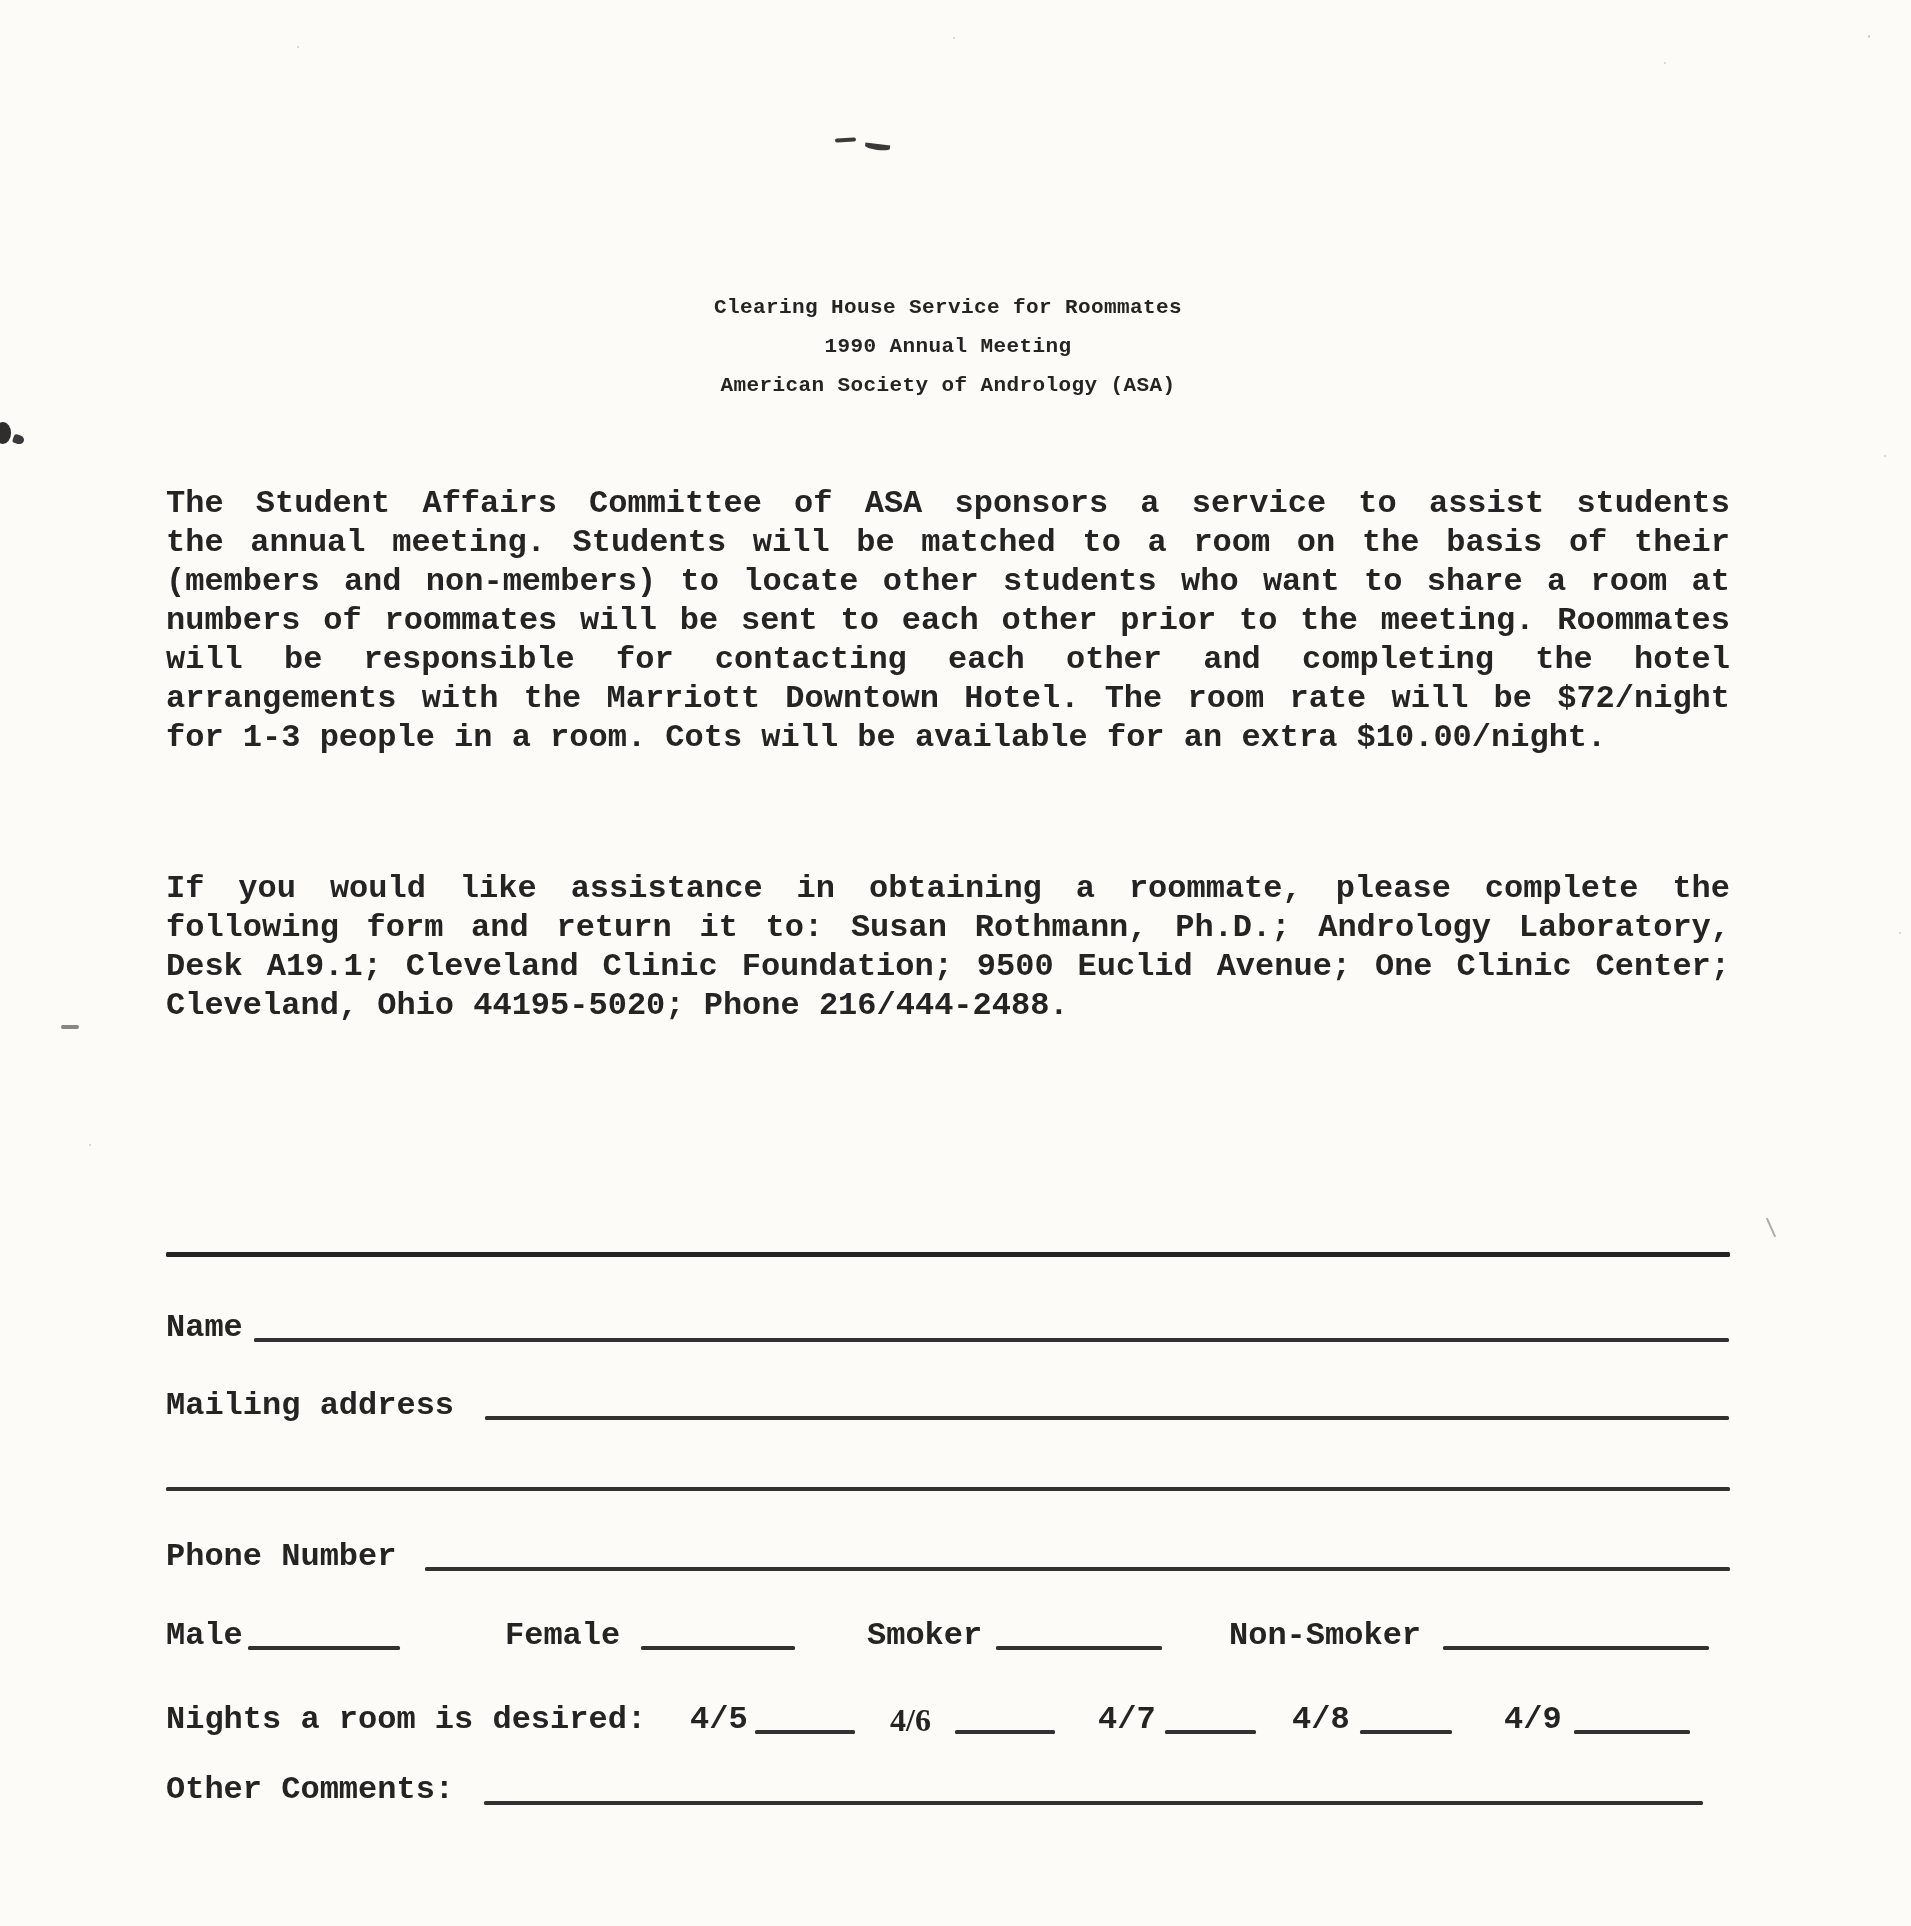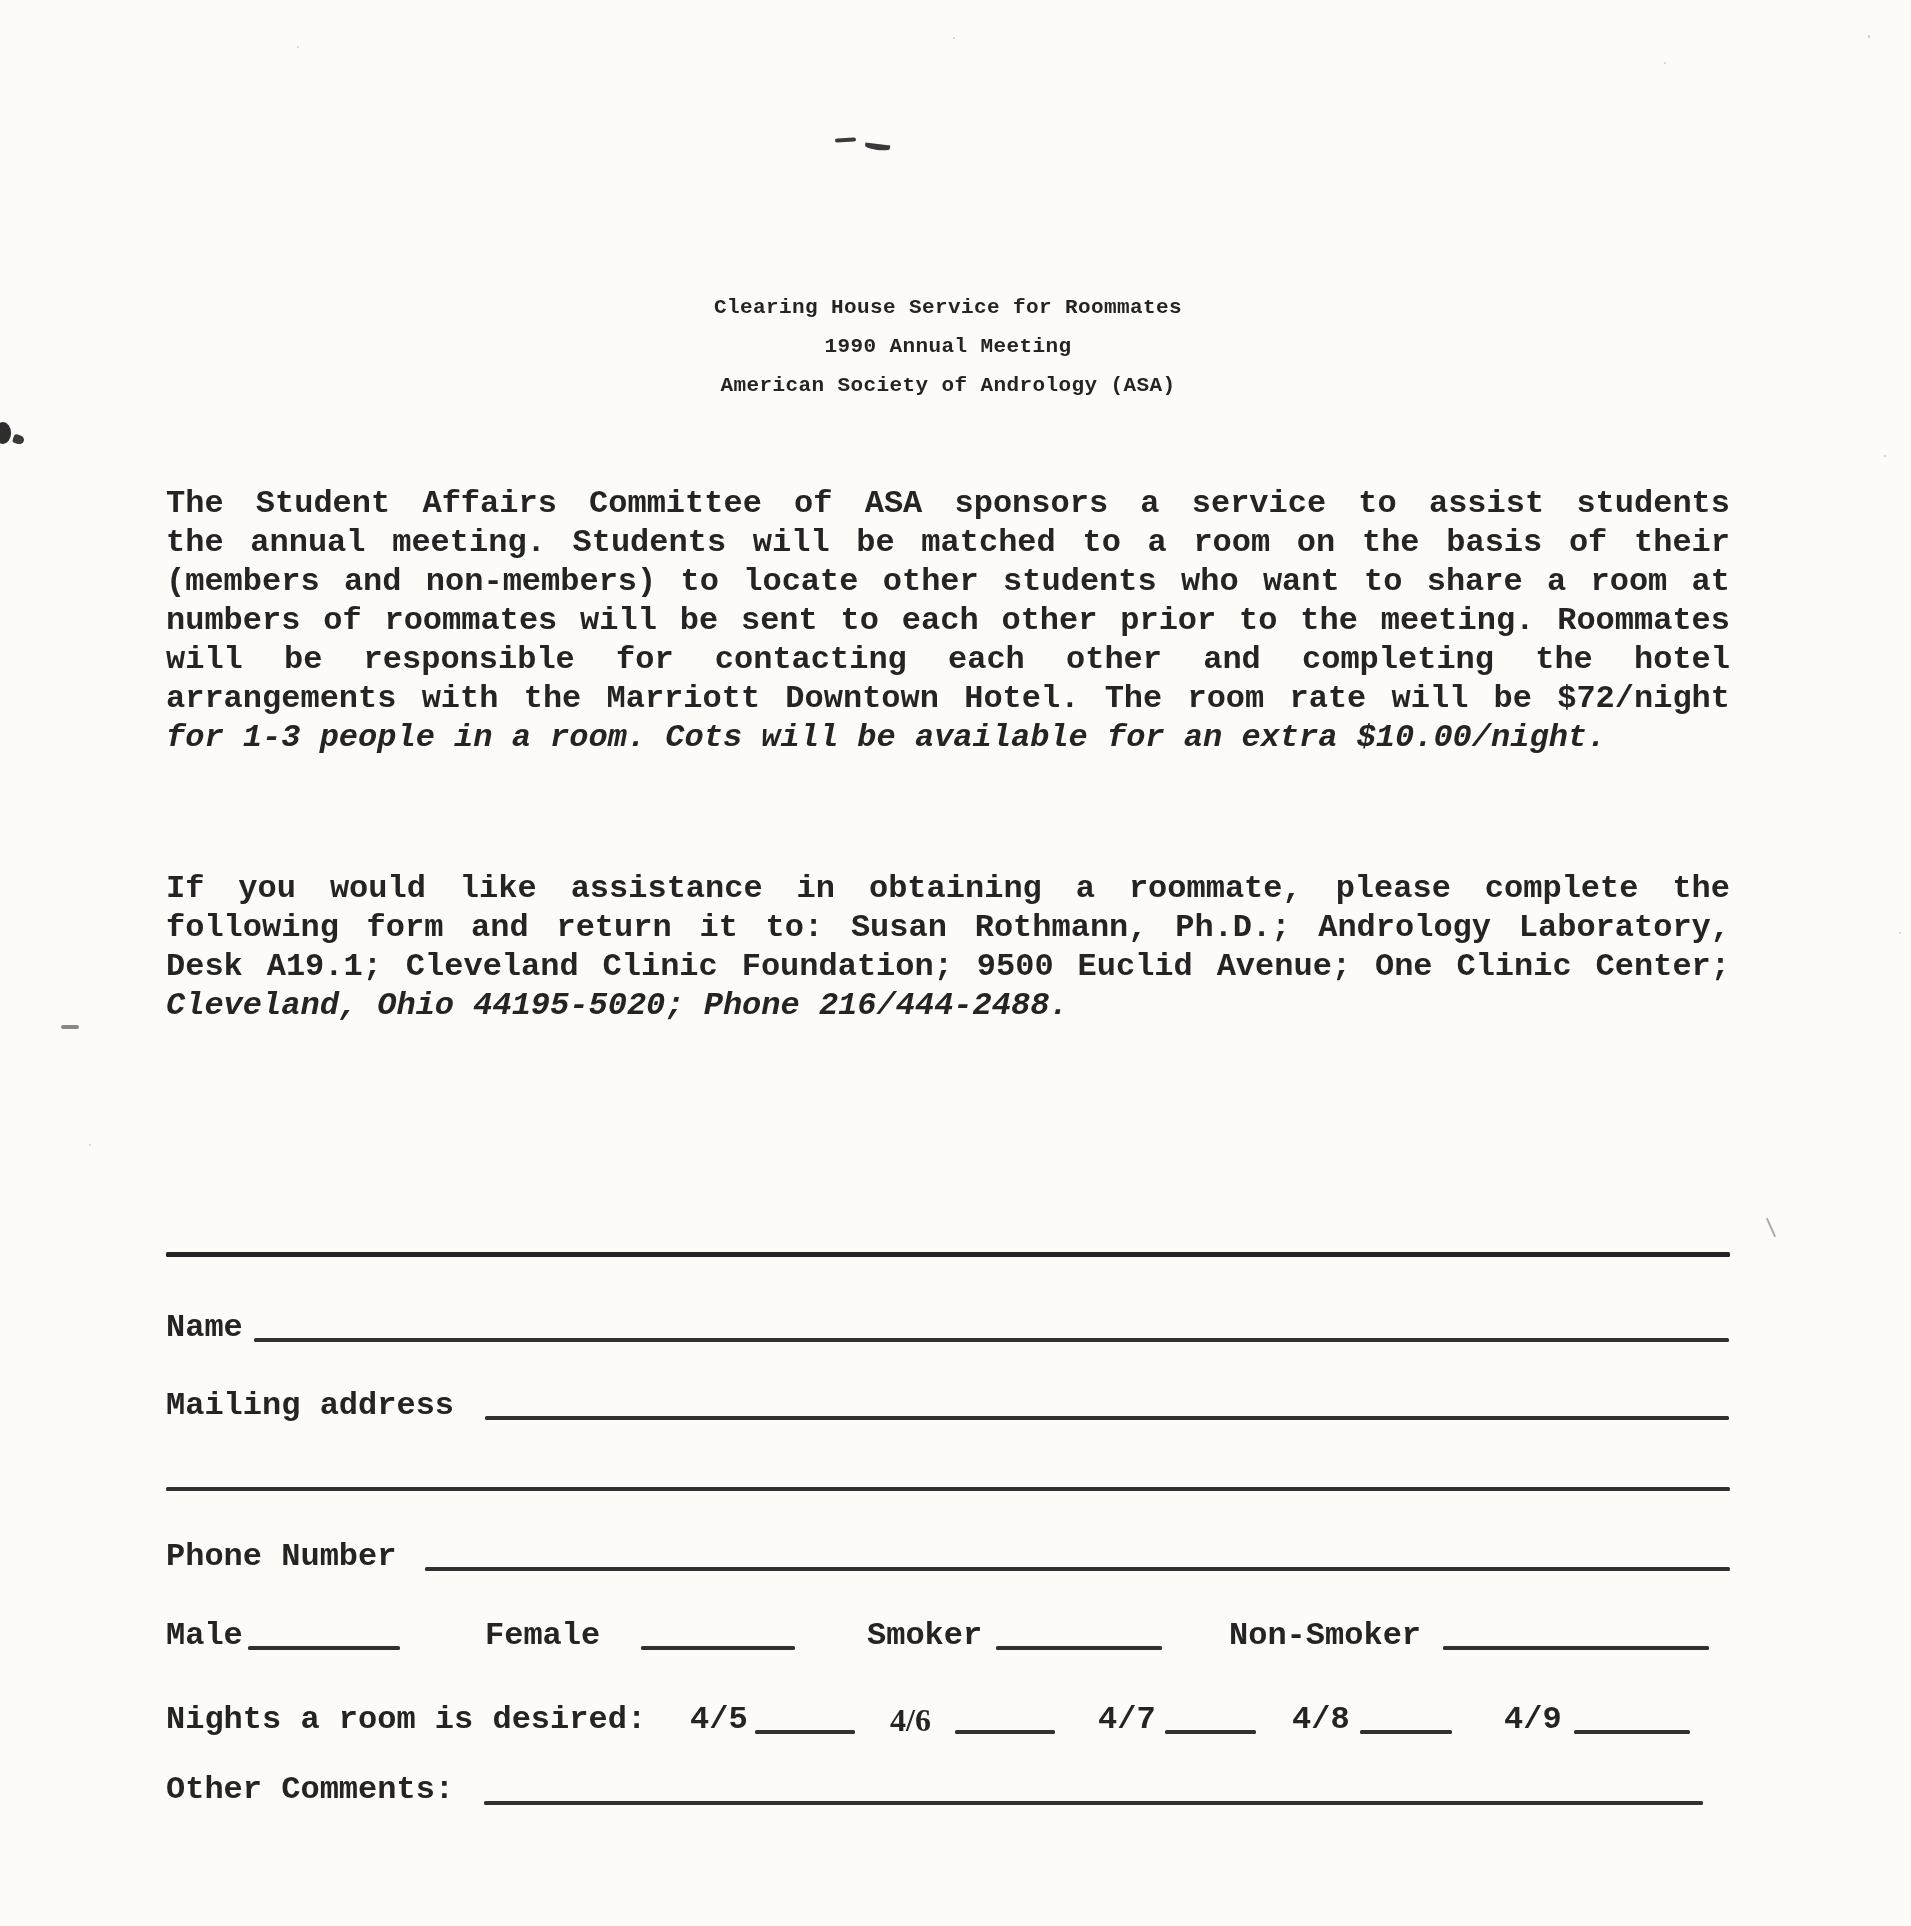--- a/index.html
+++ b/index.html
@@ -27,21 +27,21 @@
   }
   .para {
     position: absolute;
     left: 166px; width: 1564px;
     font-size: 32px;
     line-height: 39px;
   }
   .para-1 { top: 484px; }
   .para-2 { top: 869px; }
   .jline { text-align: justify; text-align-last: justify; white-space: normal; }
-  .nline { text-align: left; font-style: italic; }
+  .nline { text-align: left; }
 
   
   .rule {
     position: absolute;
     height: 4.6px;
     background: var(--ink, #242424);
     border-radius: 1.5px;
   }
   .form-label {
     position: absolute;
@@ -119,21 +119,21 @@
   <div class="form-label" style="left:166px;top:1390px;">Mailing address</div>
   <div class="fill-line" style="left:485px;top:1416px;width:1244px;"></div>
   <div class="fill-line" style="left:166px;top:1487px;width:1564px;height:4.2px;"></div>
 
   <div class="form-label" style="left:166px;top:1541px;">Phone Number</div>
   <div class="fill-line" style="left:425px;top:1567px;width:1305px;"></div>
 
   <div class="form-label" style="left:166px;top:1620px;">Male</div>
   <div class="fill-line" style="left:248px;top:1646px;width:152px;"></div>
 
-  <div class="form-label" style="left:485px;top:1620px;">Female</div>
+  <div class="form-label" style="left:505px;top:1620px;">Female</div>
   <div class="fill-line" style="left:641px;top:1646px;width:154px;"></div>
 
   <div class="form-label" style="left:867px;top:1620px;">Smoker</div>
   <div class="fill-line" style="left:996px;top:1646px;width:166px;"></div>
 
   <div class="form-label" style="left:1229px;top:1620px;text-align:right;">Non-Smoker</div>
   <div class="fill-line" style="left:1443px;top:1646px;width:266px;"></div>
 
   <div class="form-label" style="left:166px;top:1704px;">Nights a room is desired:</div>
 

